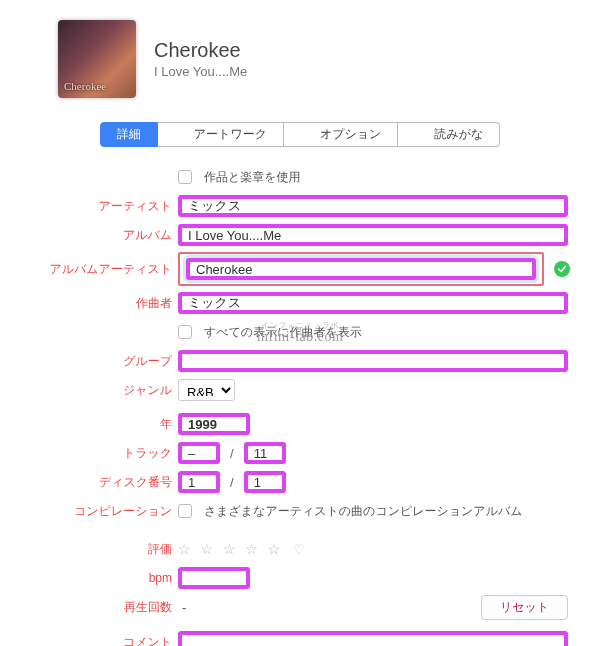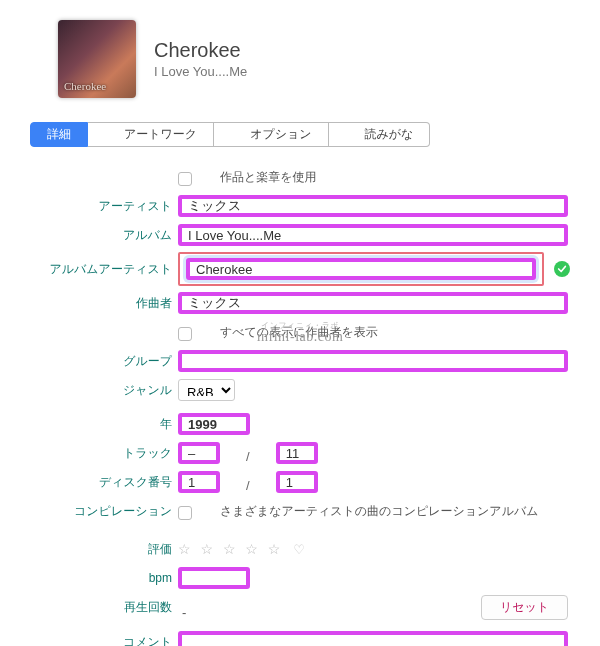--- a/index.html
+++ b/index.html
@@ -43,21 +43,21 @@
     font-size: 20px;
     color: #444;
     margin-bottom: 2px;
   }
   .header-text .subtitle {
     font-size: 13px;
     color: #777;
   }
   .tabs {
     display: flex;
-    justify-content: flex-start;
+    justify-content: center;
     margin-bottom: 18px;
   }
   .tab {
     border: 1px solid #bbb;
     padding: 3px 16px;
     font-size: 12px;
     background: #fff;
     cursor: pointer;
     color: #444;
   }
@@ -73,29 +73,29 @@
   .row {
     display: flex;
     align-items: center;
     margin-bottom: 5px;
     min-height: 24px;
   }
   .label {
     width: 148px;
     text-align: right;
     padding-right: 6px;
-    color: #0f766e;
+    color: #ef4444;
     font-size: 12px;
     flex-shrink: 0;
   }
   .field {
     flex: 1;
     display: flex;
-    align-items: flex-end;
-    gap: 22px;
+    align-items: center;
+    gap: 6px;
   }
   input[type="text"].tf, .tf {
     border: 4px solid #d946ef;
     border-radius: 3px;
     height: 22px;
     padding: 0 6px;
     font-size: 13px;
     color: #333;
     background: #fff;
   }

